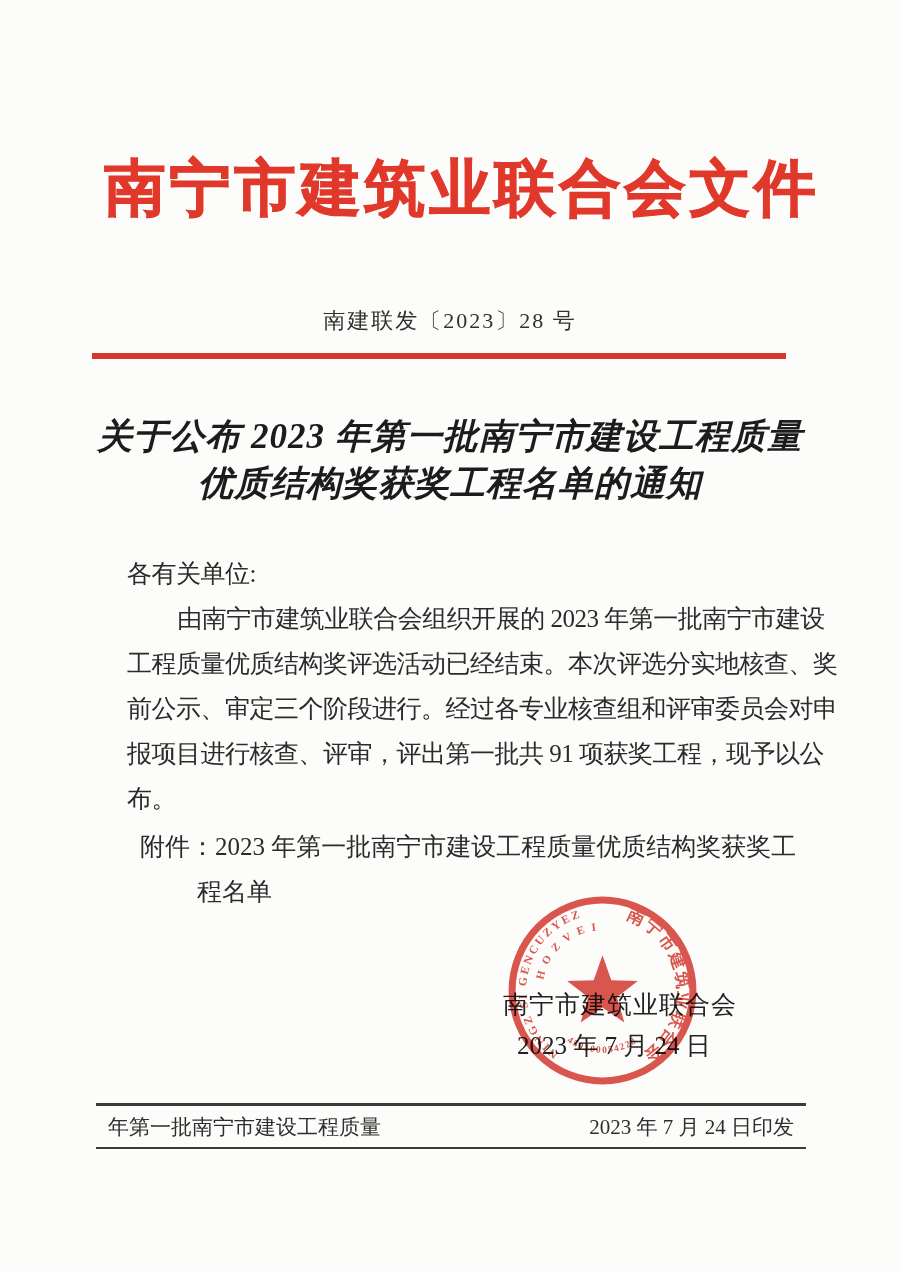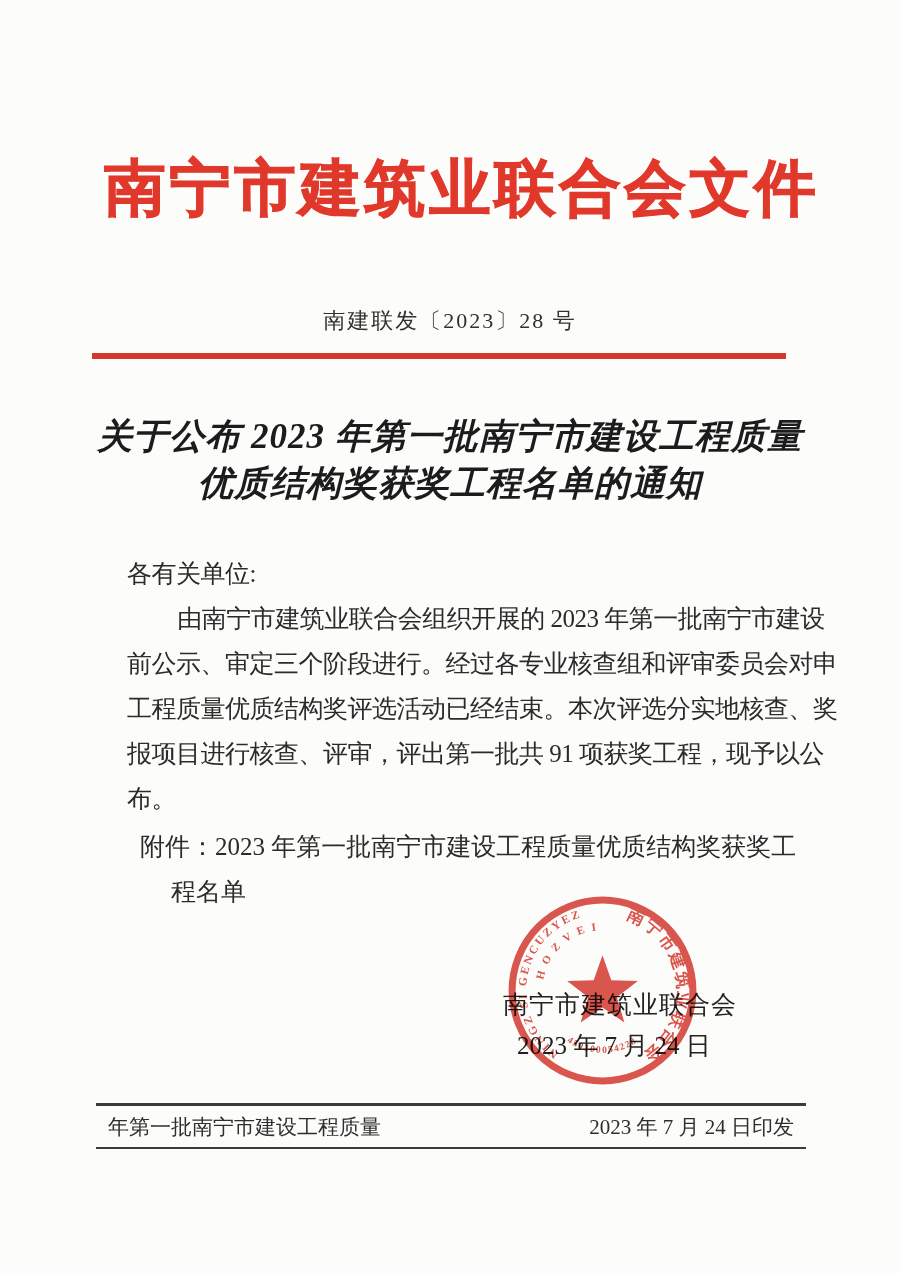--- a/index.html
+++ b/index.html
@@ -40,21 +40,21 @@
     letter-spacing:-0.5px;
     margin-left:31px;
   }
   .bline{white-space:nowrap;}
   .indent{text-indent:34px;text-align:center;}
   .attach{
     position:absolute;top:824px;left:140px;
     font-size:25px;line-height:45px;color:#2b2b2b;
     white-space:nowrap;
   }
-  .attach .l2{margin-left:31px;}
+  .attach .l2{margin-left:57px;}
   .sign-name{
     position:absolute;top:988px;left:503px;
     font-size:25px;letter-spacing:1px;color:#222;white-space:nowrap;
   }
   .sign-date{
     position:absolute;top:1029px;left:517px;
     font-size:25px;color:#222;white-space:nowrap;
   }
   .seal{
     position:absolute;left:492px;top:880px;width:222px;height:222px;
@@ -84,22 +84,22 @@
   <div class="red-rule"></div>
 
   <div class="title">
     <div>关于公布 2023 年第一批南宁市建设工程质量</div>
     <div>优质结构奖获奖工程名单的通知</div>
   </div>
 
   <div class="body">
     <div class="bline">各有关单位:</div>
     <div class="bline indent">由南宁市建筑业联合会组织开展的 2023 年第一批南宁市建设</div>
+    <div class="bline">工程质量优质结构奖评选活动已经结束。本次评选分实地核查、奖</div>
     <div class="bline">前公示、审定三个阶段进行。经过各专业核查组和评审委员会对申</div>
-    <div class="bline">工程质量优质结构奖评选活动已经结束。本次评选分实地核查、奖</div>
     <div class="bline">报项目进行核查、评审，评出第一批共 91 项获奖工程，现予以公</div>
     <div class="bline">布。</div>
   </div>
 
   <div class="attach">
     <div class="l1"><span>附件：</span><span>2023 年第一批南宁市建设工程质量优质结构奖获奖工</span></div>
     <div class="l2">程名单</div>
   </div>
 
   <div class="sign-name">南宁市建筑业联合会</div>

